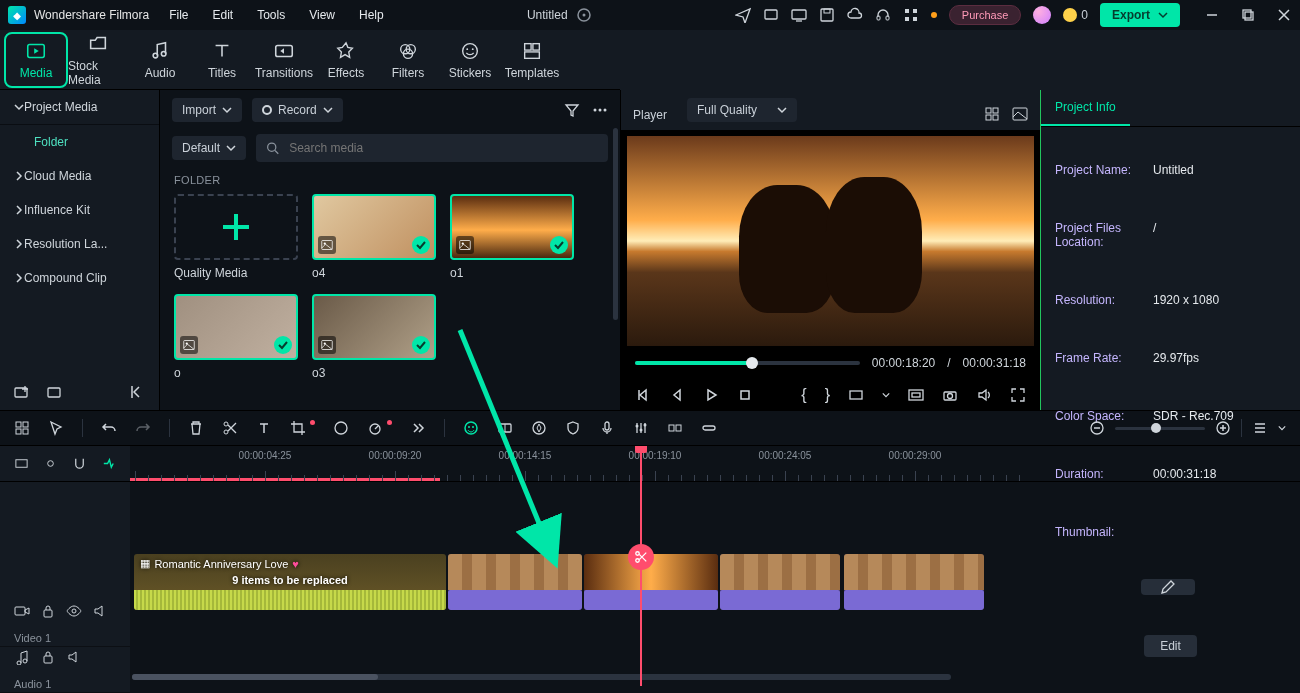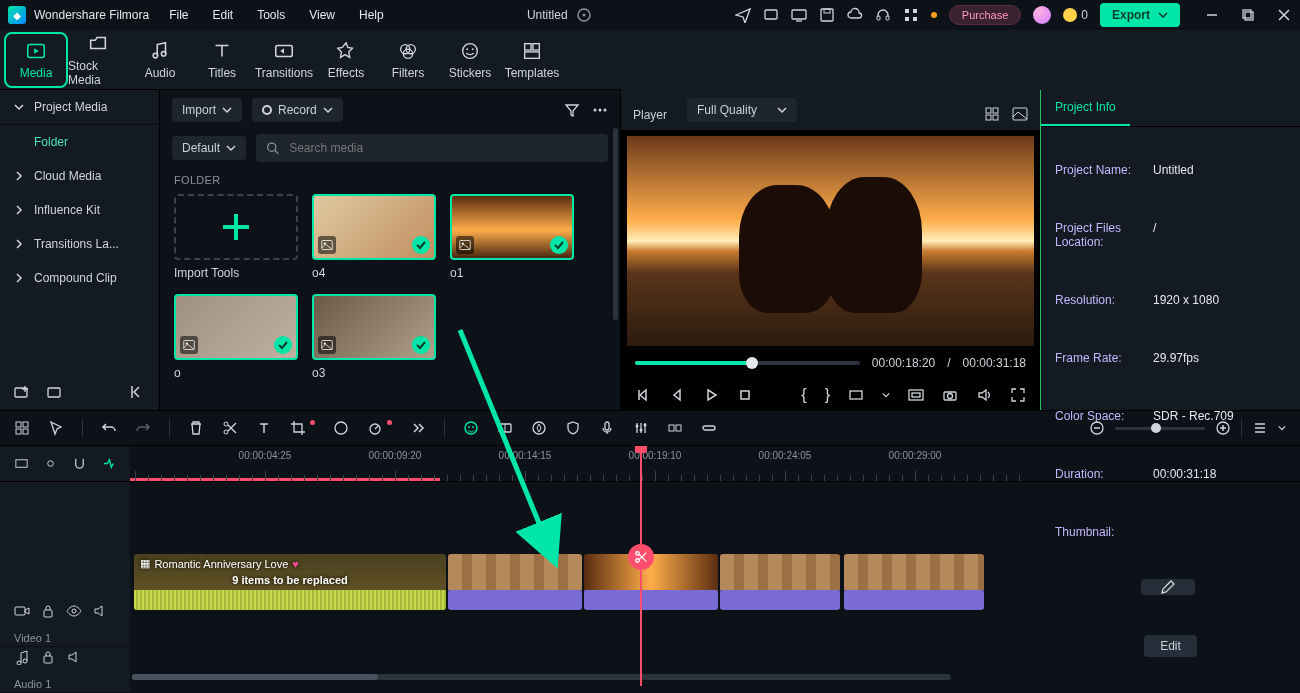--- a/index.html
+++ b/index.html
@@ -35,21 +35,21 @@
   .win-btns{display:flex;gap:20px;margin-left:12px;}
   
   .tabs{height:60px;background:var(--bg2);display:flex;align-items:center;padding:0 6px;gap:2px;border-bottom:1px solid #000;}
   .tab{display:flex;flex-direction:column;align-items:center;justify-content:center;gap:4px;width:60px;height:52px;color:#cfd5db;border-radius:6px;}
   .tab.active{outline:2px solid var(--accent);color:var(--accent);}
   .tab .icon{width:22px;height:22px;}
   
   .mid{display:flex;height:320px;}
   
   .leftnav{width:160px;background:var(--bg2);display:flex;flex-direction:column;border-right:1px solid #000;}
-  .lv-item{display:flex;align-items:center;gap:10px;padding:10px 14px;color:#cfd5db;}
+  .lv-item{display:flex;align-items:center;padding:10px 14px;color:#cfd5db;}
   .lv-item.head{border-bottom:1px solid #0007;}
   .lv-item.sub{padding:10px 14px 10px 34px;color:var(--accent2);}
   .lv-item .chev{width:10px;height:10px;}
   .lv-foot{margin-top:auto;display:flex;align-items:center;gap:16px;padding:10px 14px;}
   
   .media{flex:0 0 460px;background:var(--bg);display:flex;flex-direction:column;position:relative;}
   .media-top{display:flex;align-items:center;gap:10px;padding:8px 12px;}
   .dd{display:flex;align-items:center;gap:6px;background:var(--bg3);padding:5px 10px;border-radius:4px;}
   .rec{display:flex;align-items:center;gap:6px;background:var(--bg3);padding:5px 10px;border-radius:4px;}
   .rec-dot{width:10px;height:10px;border:2px solid #cfd5db;border-radius:50%;}
@@ -344,21 +344,21 @@
     <div class="lv-item">
         <svg class="chev" viewBox="0 0 10 10">
           <path d="M3 1l4 4-4 4" fill="none" stroke="#cfd5db" stroke-width="1.5"></path>
         </svg>
         <span>Influence Kit</span>
       </div>
     <div class="lv-item">
         <svg class="chev" viewBox="0 0 10 10">
           <path d="M3 1l4 4-4 4" fill="none" stroke="#cfd5db" stroke-width="1.5"></path>
         </svg>
-        <span>Transitions La...</span>
+        <span>Resolution La...</span>
       </div>
     <div class="lv-item">
         <svg class="chev" viewBox="0 0 10 10">
           <path d="M3 1l4 4-4 4" fill="none" stroke="#cfd5db" stroke-width="1.5"></path>
         </svg>
         <span>Compound Clip</span>
       </div>
     <div class="lv-foot">
       <span class="ic">
           <svg viewBox="0 0 16 16">
@@ -424,21 +424,21 @@
           </svg>
         <input placeholder="Search media" style="">
       </div>
     </div>
     <div class="folder-lbl">FOLDER</div>
     <div class="thumbs">
       <div class="thumb">
         <div class="tn import">
             <div class="plus"></div>
           </div>
-        <div class="tn-label">Import Tools</div>
+        <div class="tn-label">Quality Media</div>
       </div>
       <div class="thumb">
         <div class="tn" style="background:linear-gradient(135deg,#e0c8a0,#c09060);">
             <div class="img-ic">
               <svg width="12" height="12" viewBox="0 0 16 16">
                 <rect x="1" y="2" width="14" height="12" rx="1" fill="none" stroke="#fff"></rect>
                 <circle cx="5" cy="6" r="1.5" fill="#fff"></circle>
                 <path d="M1 12l5-5 9 7" fill="none" stroke="#fff"></path>
               </svg>
             </div>

